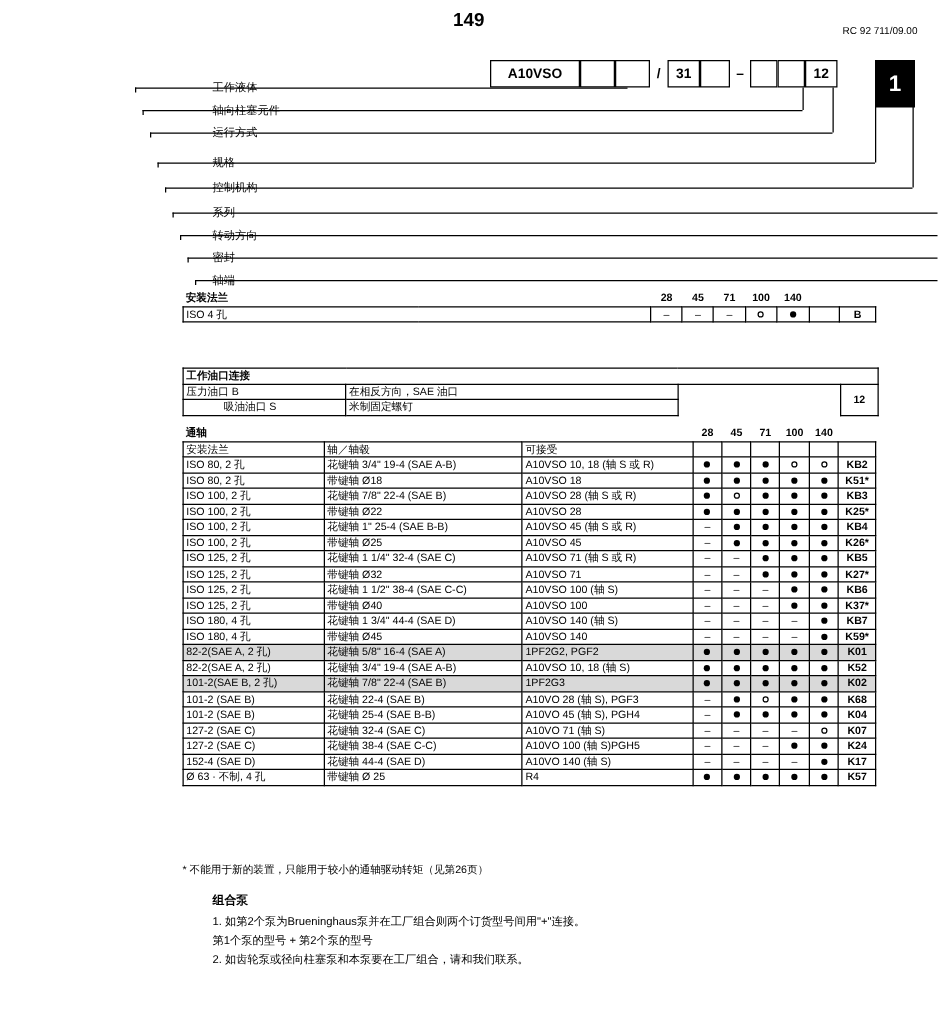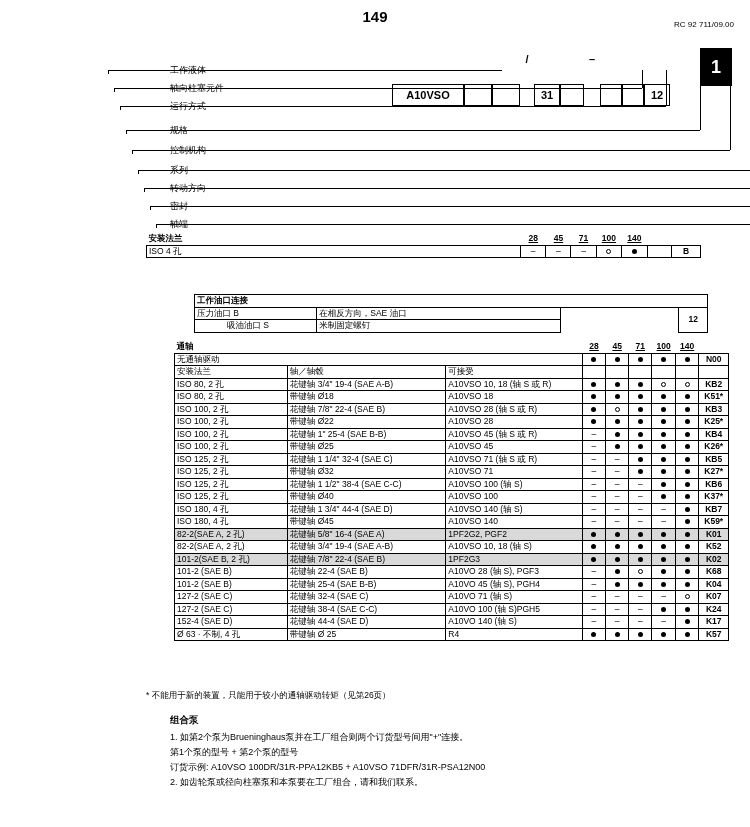--- a/index.html
+++ b/index.html
@@ -24,46 +24,46 @@
     background:#000;color:#fff;font-size:18px;font-weight:bold;
     display:flex;align-items:center;justify-content:center;
   }
 
   
   .code-row{position:absolute;top:48px;left:392px;height:22px;}
   .cbox{
     position:absolute;top:0;height:22px;border:1px solid #000;
     background:#fff;box-sizing:border-box;
     display:flex;align-items:center;justify-content:center;
-    font-size:11px;font-weight:bold;margin-top:36px;
+    font-size:11px;font-weight:bold;
   }
   .csep{
     position:absolute;top:0;height:22px;display:flex;align-items:center;
     justify-content:center;font-size:11px;font-weight:bold;width:10px;
   }
 
   
   .vline{position:absolute;width:1px;background:#000;}
   .hline{position:absolute;height:1px;background:#000;}
 
   .lbl{
     position:absolute;font-size:9px;white-space:nowrap;
   }
 
   
   table{border-collapse:collapse;font-size:8.5px;}
   td,th{border:1px solid #000;padding:0 2px;height:11.5px;line-height:11.5px;
         box-sizing:border-box;font-weight:normal;text-align:left;}
   .c{text-align:center;}
   .nb{border:none;}
-  .hdrnum{font-weight:bold;text-align:center;font-size:8.5px;text-decoration:underline;}
+  .hdrnum{font-weight:bold;text-align:center;font-size:8.5px;}
 
   .tbl-flange{position:absolute;left:146px;top:232px;width:555px;}
   .tbl-ports{position:absolute;left:146px;top:294px;width:555px;}
-  .tbl-thru{position:absolute;left:146px;top:340px;width:555px;margin-left:28px;}
+  .tbl-thru{position:absolute;left:146px;top:340px;width:555px;}
 
   .dot{display:inline-block;width:5px;height:5px;border-radius:50%;
        background:#000;vertical-align:middle;}
   .circ{display:inline-block;width:5px;height:5px;border-radius:50%;
        border:1px solid #000;box-sizing:border-box;vertical-align:middle;}
   .shade{background:#d9d9d9;}
 
   .footnote{position:absolute;left:146px;top:690px;font-size:8.5px;}
   .combo{position:absolute;left:170px;top:716px;font-size:9px;line-height:15px;}
   .combo-title{position:absolute;left:170px;top:714px;font-weight:bold;font-size:9.5px;}
@@ -144,21 +144,21 @@
           <td class="c" style="width:26px;"><span class="circ"></span></td>
           <td class="c" style="width:26px;"><span class="dot"></span></td>
           <td class="c" style="width:26px;"></td>
           <td class="c" style="width:30px;font-weight:bold;">B</td>
         </tr>
       </tbody>
     </table>
 </div>
 
 <div class="tbl-ports">
-  <table id="t-ports" style="width:514px;margin-left:48px;">
+  <table id="t-ports" style="width:557px;">
       <tbody>
         <tr>
           <td colspan="4" style="font-weight:bold;">工作油口连接</td>
         </tr>
         <tr>
           <td style="width:130px;">压力油口 B</td>
           <td style="width:265px;">在相反方向，SAE 油口</td>
           <td rowspan="2" style="width:130px;border:none;"></td>
           <td rowspan="2" class="c" style="width:30px;font-weight:bold;vertical-align:middle;">12</td>
         </tr>
@@ -174,29 +174,20 @@
   <table id="t-thru" style="width:555px;">
       <tbody>
         <tr>
           <td class="nb" style="border:none;height:13px;" colspan="3"><b>通轴</b></td>
           <td class="nb hdrnum" style="border:none;width:24px;">28</td>
           <td class="nb hdrnum" style="border:none;width:24px;">45</td>
           <td class="nb hdrnum" style="border:none;width:24px;">71</td>
           <td class="nb hdrnum" style="border:none;width:24px;">100</td>
           <td class="nb hdrnum" style="border:none;width:24px;">140</td>
           <td class="nb" style="border:none;width:30px;"></td>
-        </tr>
-        <tr>
-          <td colspan="3">无通轴驱动</td>
-          <td class="c" style="width:24px;"><span class="dot"></span></td>
-          <td class="c" style="width:24px;"><span class="dot"></span></td>
-          <td class="c" style="width:24px;"><span class="dot"></span></td>
-          <td class="c" style="width:24px;"><span class="dot"></span></td>
-          <td class="c" style="width:24px;"><span class="dot"></span></td>
-          <td class="c" style="width:30px;font-weight:bold;">N00</td>
         </tr>
         <tr>
           <td style="width:120px;">安装法兰</td>
           <td style="width:170px;">轴／轴毂</td>
           <td style="width:145px;">可接受</td>
           <td class="c" style="width:24px;"></td>
           <td class="c" style="width:24px;"></td>
           <td class="c" style="width:24px;"></td>
           <td class="c" style="width:24px;"></td>
           <td class="c" style="width:24px;"></td>
@@ -435,15 +426,14 @@
         </tr>
       </tbody>
     </table>
 </div>
 
 <div class="footnote">* 不能用于新的装置，只能用于较小的通轴驱动转矩（见第26页）</div>
 <div class="combo-title">组合泵</div>
 <div class="combo" id="combo-list" style="top:730px;">
     <div>1.  如第2个泵为Brueninghaus泵并在工厂组合则两个订货型号间用"+"连接。</div>
     <div>      第1个泵的型号 + 第2个泵的型号</div>
-    <div>      订货示例: A10VSO 100DR/31R-PPA12KB5 + A10VSO 71DFR/31R-PSA12N00</div>
     <div>2.  如齿轮泵或径向柱塞泵和本泵要在工厂组合，请和我们联系。</div>
   </div>
 
 </body></html>

